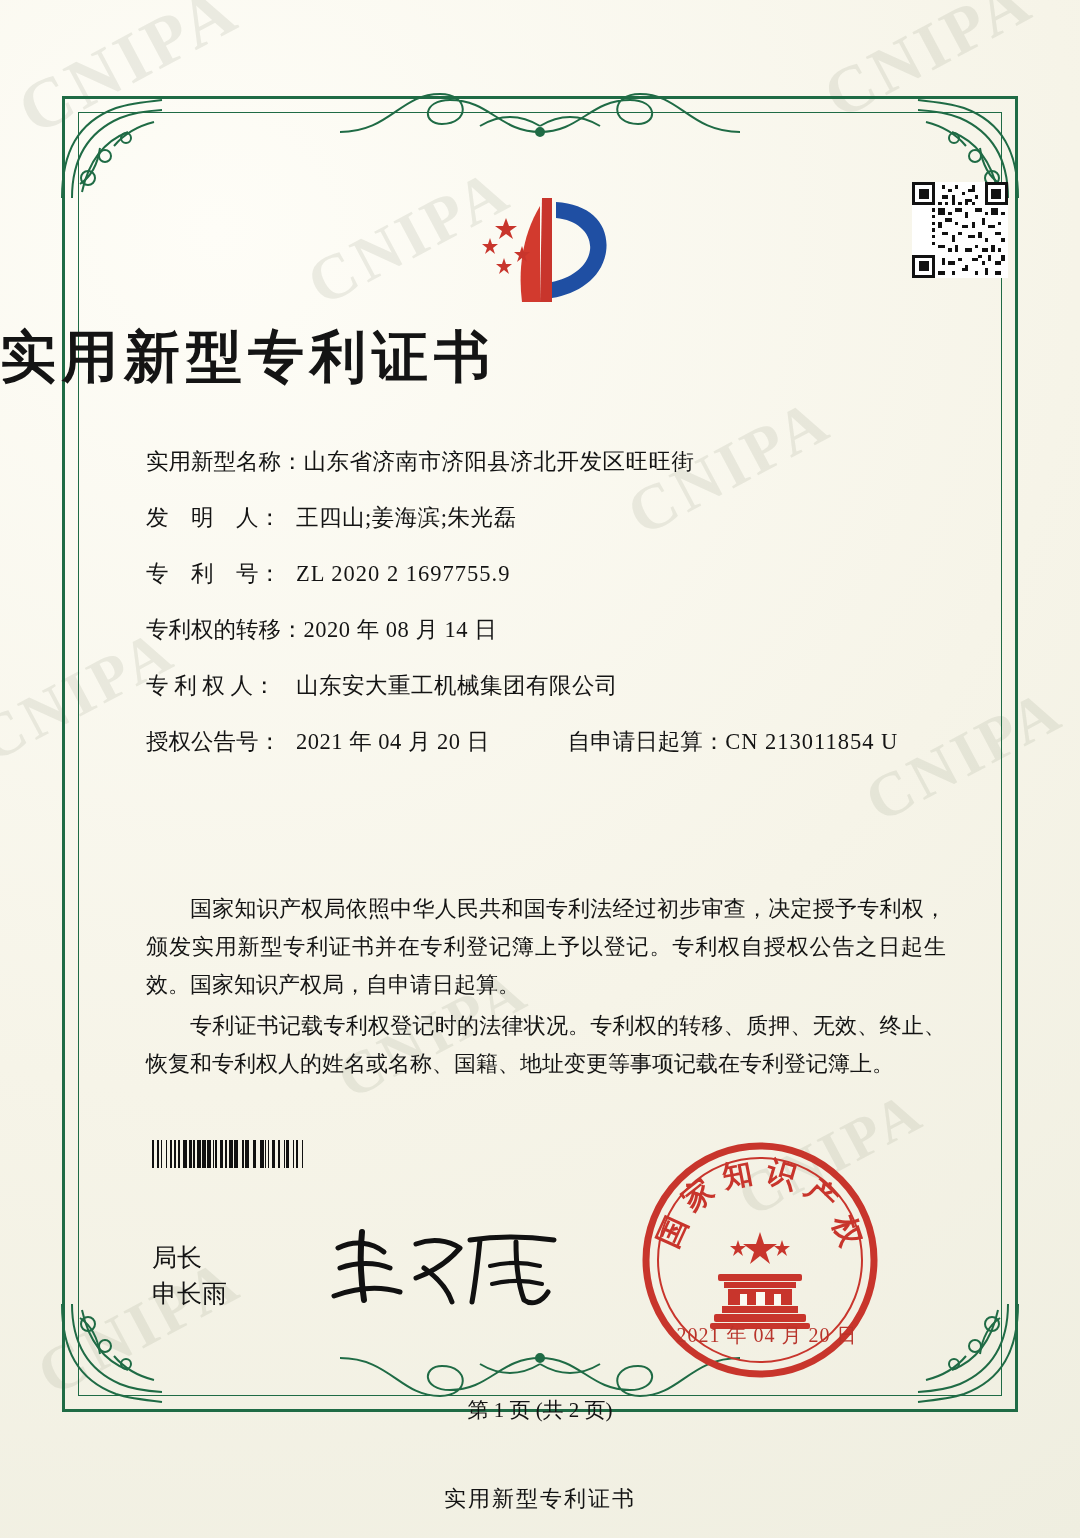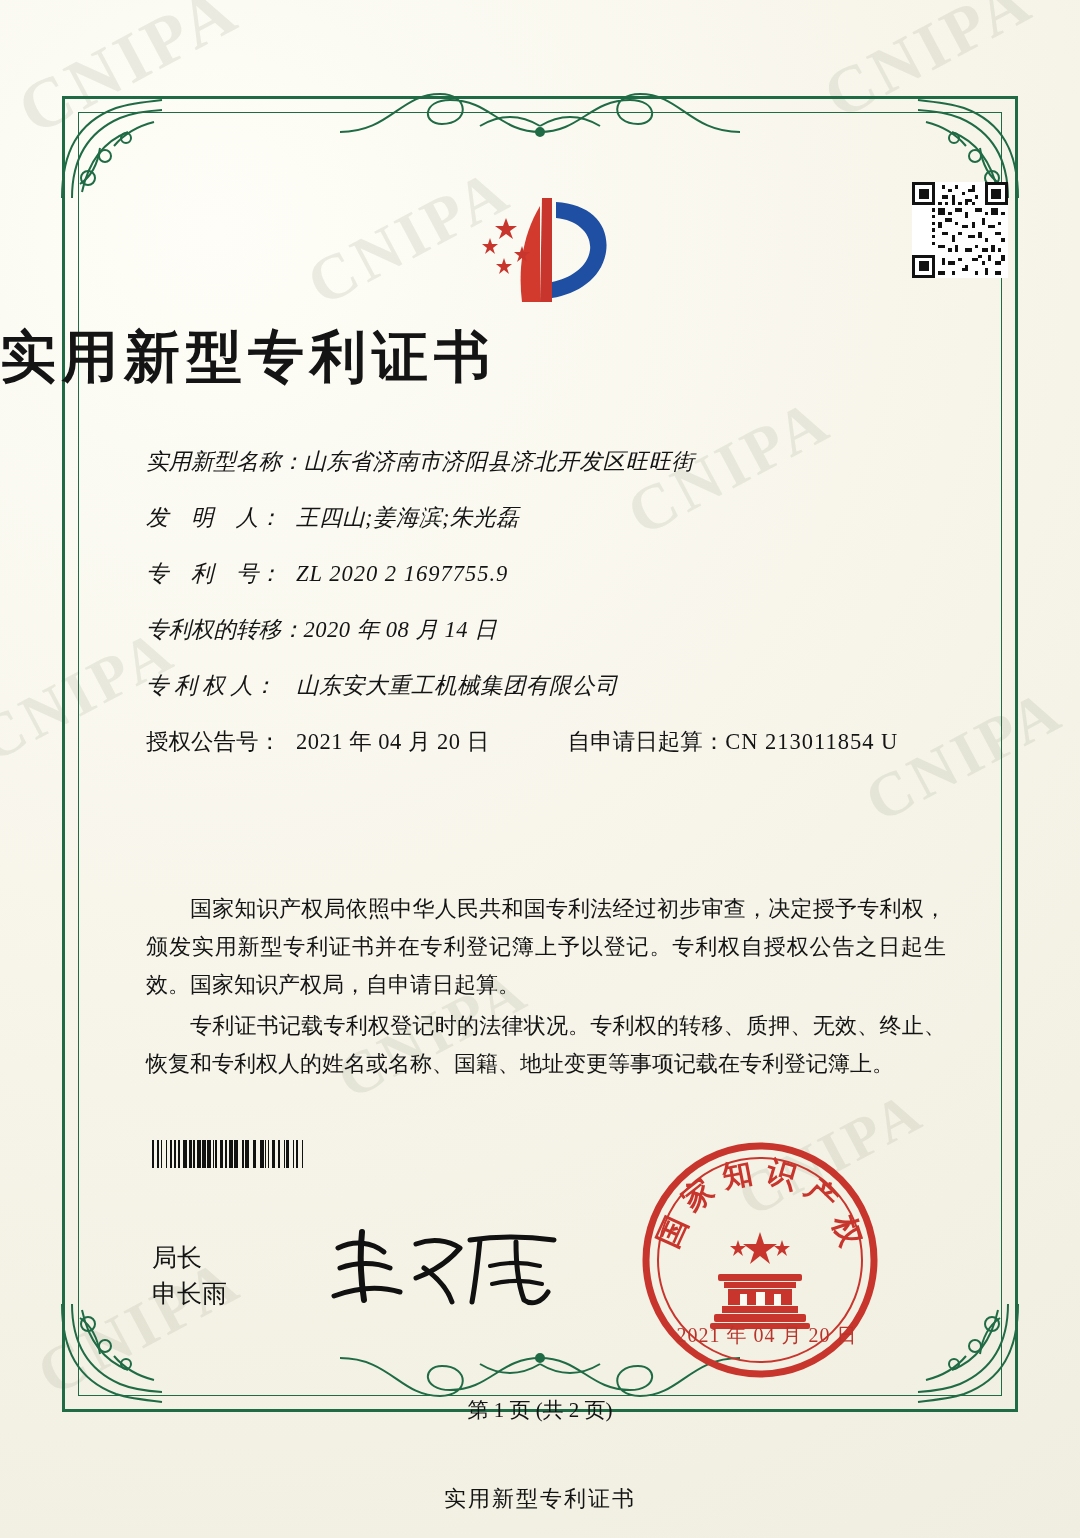--- a/index.html
+++ b/index.html
@@ -129,21 +129,20 @@
     width: 800px;
     font-size: 22.5px;
     color: #141414;
     line-height: 1.2;
   }
   .field-row {
     display: flex;
     align-items: flex-start;
     margin-bottom: 29px;
     white-space: nowrap;
-    font-style: italic;
   }
   .field-label {
     display: inline-block;
     min-width: 150px;
   }
   .field-value { letter-spacing: 0.5px; }
   .field-value.mono {
     font-family: "Liberation Serif", serif;
     letter-spacing: 1px;
   }

